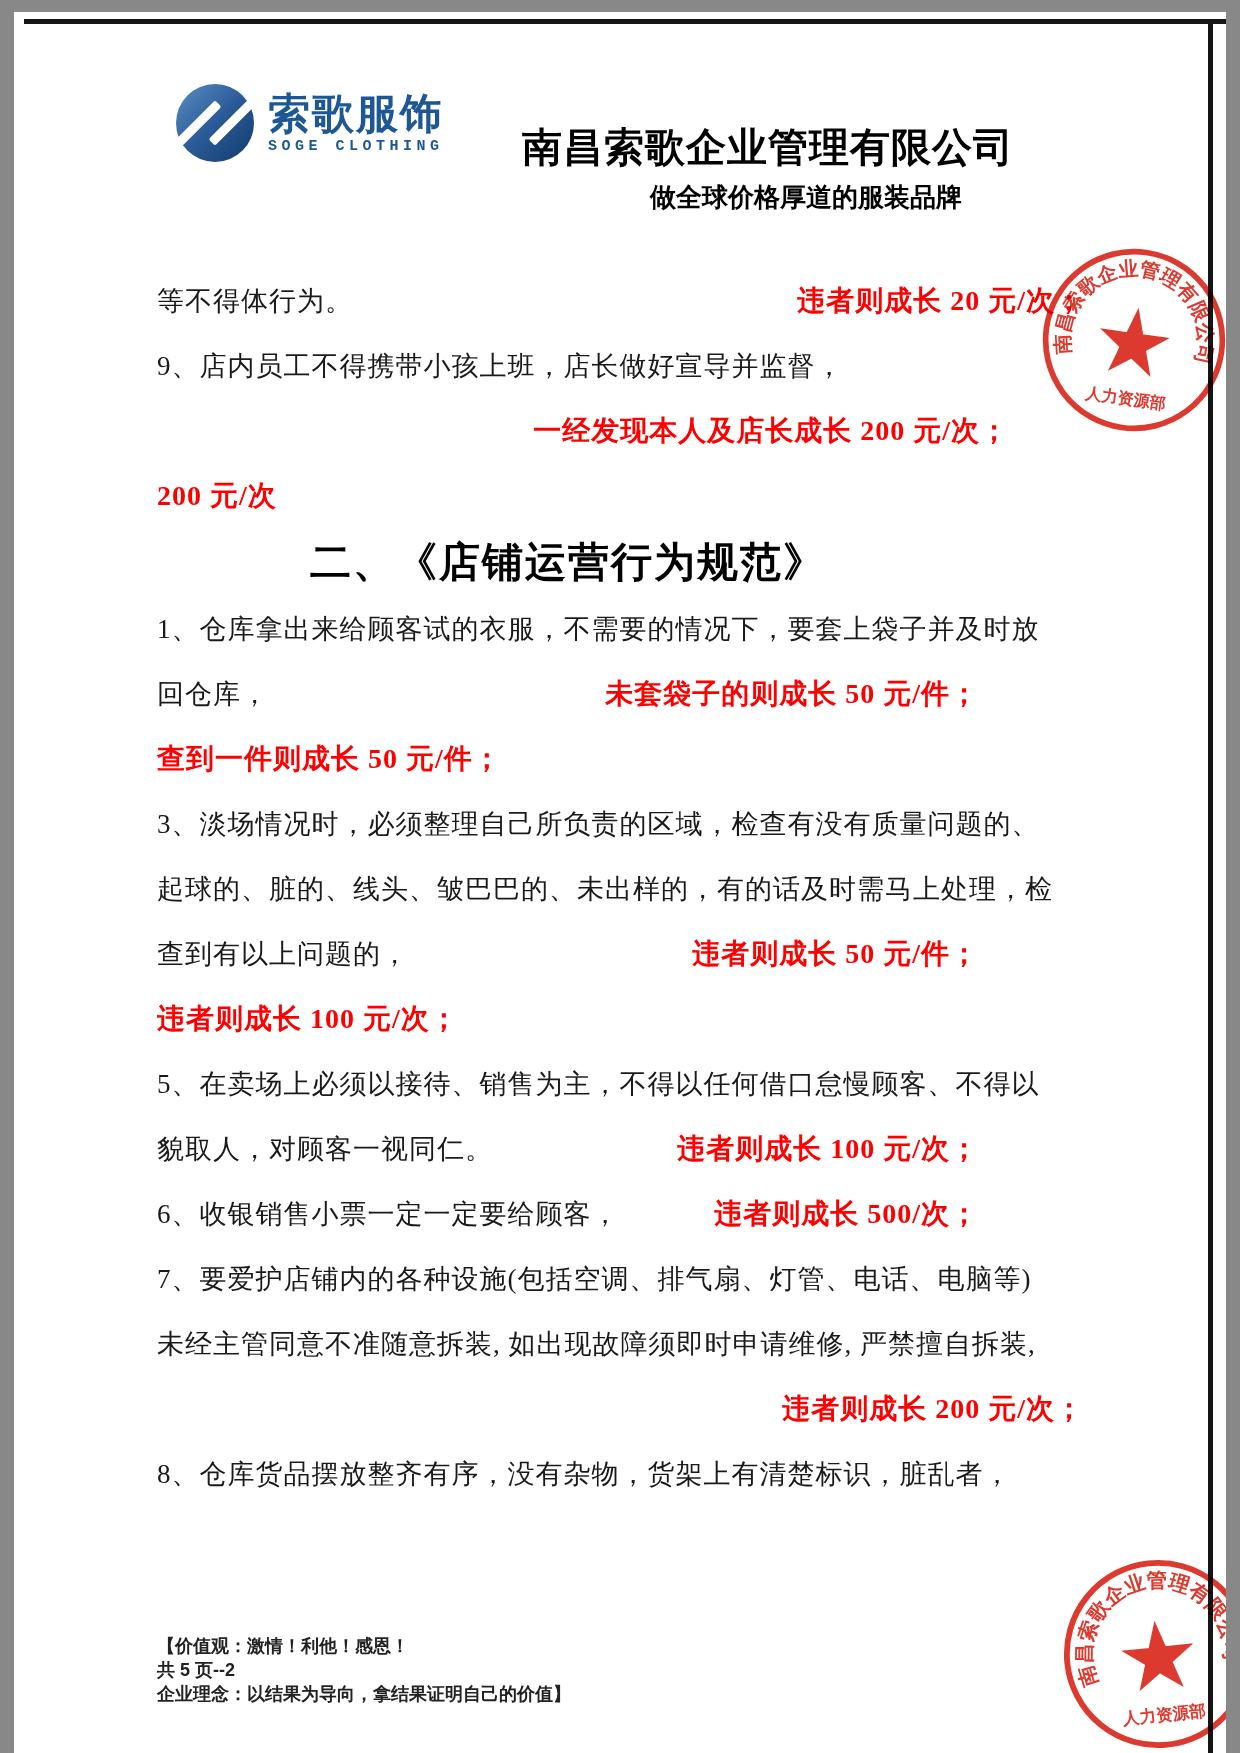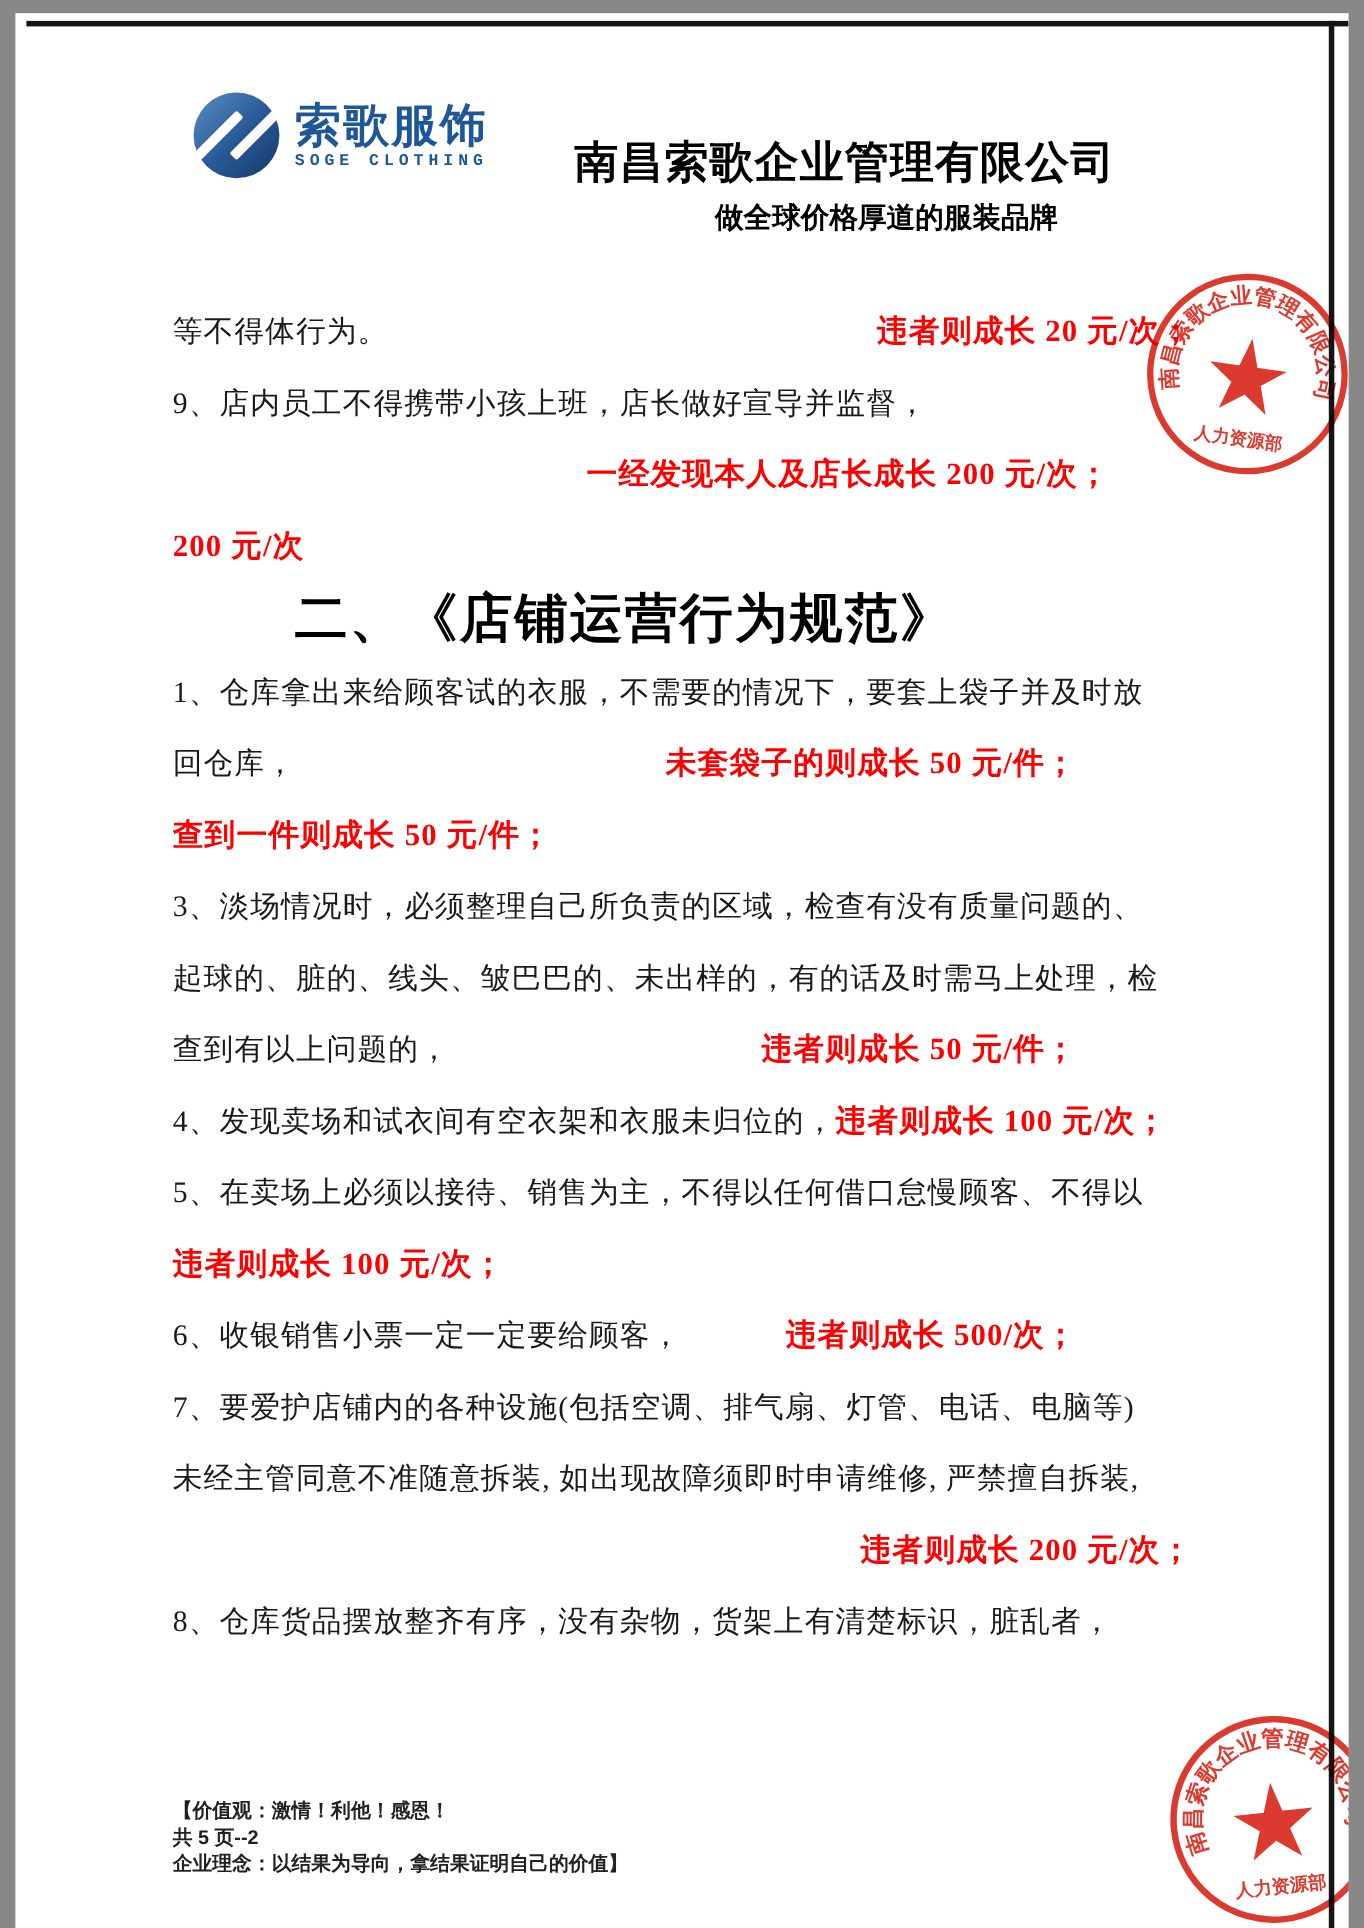--- a/index.html
+++ b/index.html
@@ -22,21 +22,21 @@
   
   .rules{position:absolute; left:143px; top:256px; width:822px;}
   .line{height:65px; display:flex; align-items:center; font-size:27px; letter-spacing:1px; white-space:nowrap;}
   .line .black{color:#1a1a1a;}
   .line .red{color:#fe0000; font-weight:bold; font-size:28px;}
   .mode-between{justify-content:space-between;font-family:Liberation Serif, serif;}
   .mode-right{justify-content:flex-end;}
   .ext{margin-right:-105px;}
   .ext-sm{margin-right:-30px;}
   .section-heading{height:68px; display:flex; align-items:center; justify-content:center;
-    font-weight:bold; font-size:48px; color:#000; letter-spacing:2px;}
+    font-weight:bold; font-size:41px; color:#000; letter-spacing:2px;}
 
   
   .footer{position:absolute; left:143px; top:1622px; width:822px; display:flex; justify-content:space-between;
     font-family:"Liberation Sans",sans-serif; font-weight:bold; font-size:18px; color:#222;flex-direction:column;}
 
   
   .seal{position:absolute; opacity:0.9; mix-blend-mode:multiply;}
   .seal-top{left:1025px; top:233px; width:190px; height:190px; transform:rotate(8deg);}
   .seal-bottom{left:1046px; top:1544px; width:196px; height:196px; transform:rotate(-6deg);}
   .seal text{font-family:"Liberation Serif",serif; font-weight:bold;}
@@ -103,27 +103,27 @@
       <span class="black">3、淡场情况时，必须整理自己所负责的区域，检查有没有质量问题的、</span>
     </div>
     <div class="line">
       <span class="black">起球的、脏的、线头、皱巴巴的、未出样的，有的话及时需马上处理，检</span>
     </div>
     <div class="line mode-between">
       <span class="black">查到有以上问题的，</span>
       <span class="red">违者则成长 50 元/件；</span>
     </div>
     <div class="line mode-between">
-      <span class="black">4、发现卖场和试衣间有空衣架和衣服未归位的，</span>
       <span class="red">违者则成长 100 元/次；</span>
     </div>
     <div class="line">
       <span class="black">5、在卖场上必须以接待、销售为主，不得以任何借口怠慢顾客、不得以</span>
     </div>
     <div class="line mode-between">
+      <span class="black">貌取人，对顾客一视同仁。</span>
       <span class="red">违者则成长 100 元/次；</span>
     </div>
     <div class="line mode-between">
       <span class="black">6、收银销售小票一定一定要给顾客，</span>
       <span class="red">违者则成长 500/次；</span>
     </div>
     <div class="line">
       <span class="black">7、要爱护店铺内的各种设施(包括空调、排气扇、灯管、电话、电脑等)</span>
     </div>
     <div class="line">

